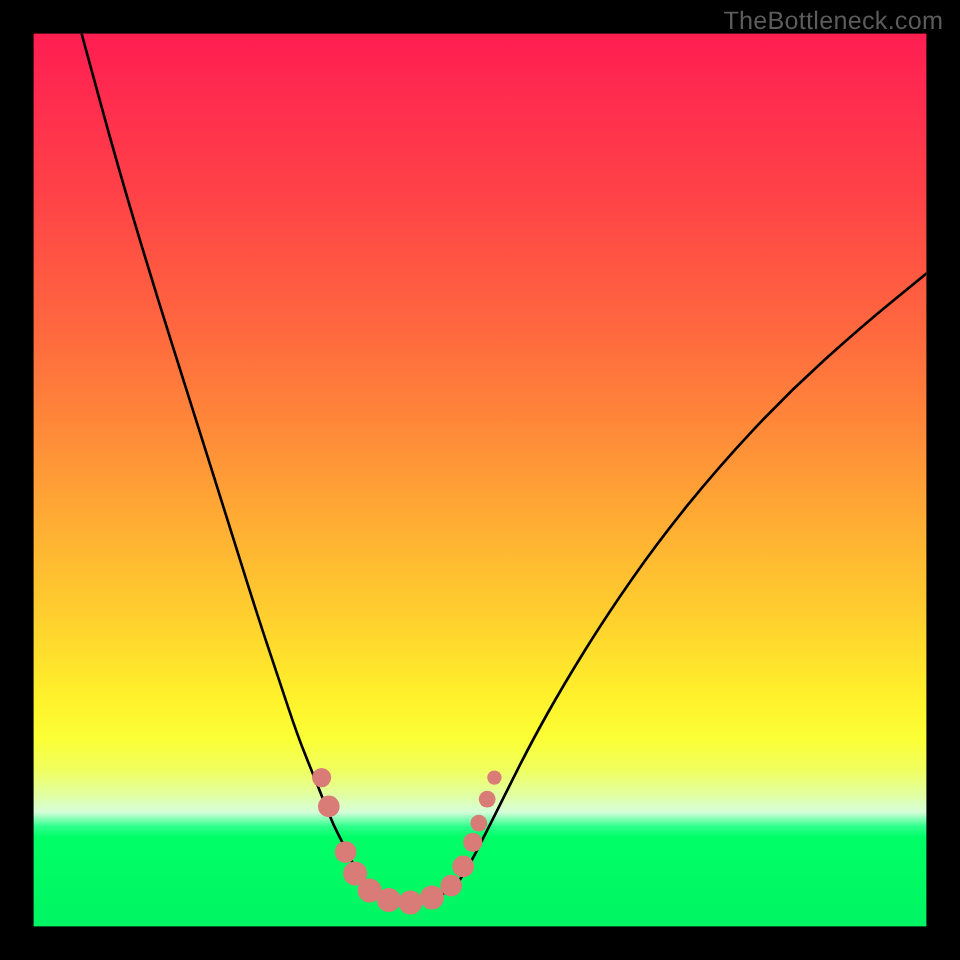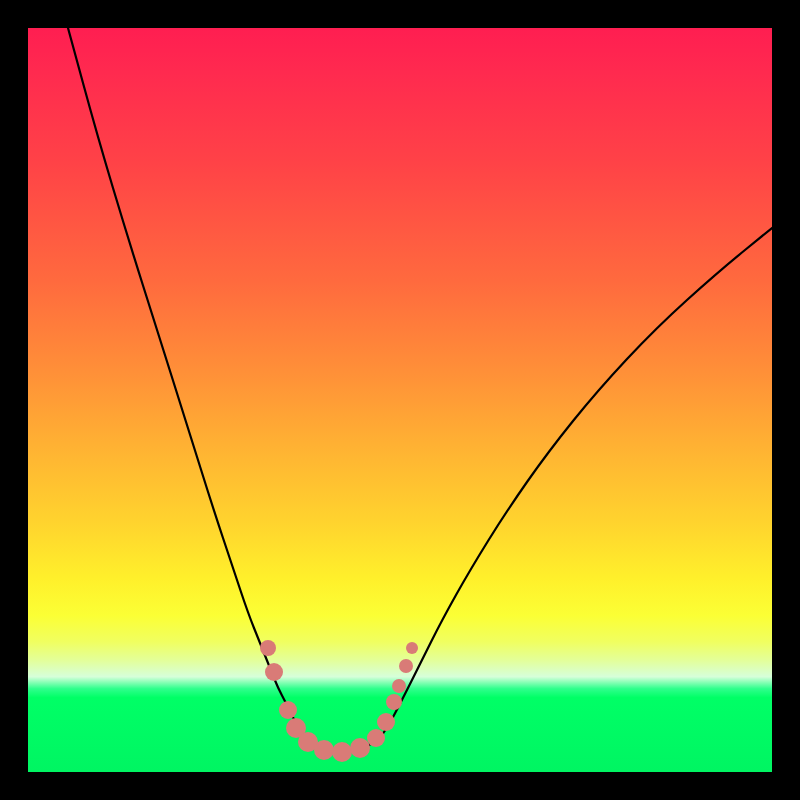--- a/index.html
+++ b/index.html
@@ -70,20 +70,21 @@
   }
   .marker {
     fill: #d97b77;
     stroke: none;
   }
 </style>
 </head>
 <body>
 
 <div class="frame">
+  <div class="watermark">TheBottleneck.com</div>
   <div class="plot">
     <svg class="overlay" viewBox="0 0 744 744" preserveAspectRatio="none">
       <path id="left-curve" class="curve" d="M 40 0 Q 40 0 55 55 Q 70 110 85 160 Q 100 210 115 257.5 Q 130 305 145 352.5 Q 160 400 172.5 440 Q 185 480 195 510 Q 205 540 212.5 562.5 Q 220 585 226 600 Q 232 615 237 627.5 Q 242 640 246 650 Q 250 660 254 667.5 Q 258 675 261 681.5 Q 264 688 267 693 Q 270 698 274 704 L 278 710"></path>
       <path id="valley" class="curve" d="M 278 710 Q 278 710 283 714 Q 288 718 294 720 Q 300 722 307 723 Q 314 724 321 723 Q 328 722 334 720 Q 340 718 346 714 L 352 710"></path>
       <path id="right-curve" class="curve" d="M 352 710 Q 352 710 357 702.5 Q 362 695 368.5 682.5 Q 375 670 383.5 653 Q 392 636 403 614 Q 414 592 428 567 Q 442 542 460 513 Q 478 484 499 454 Q 520 424 545 393 Q 570 362 599 331 Q 628 300 659 272 Q 690 244 717 222 L 744 200"></path>
       <g id="markers">
           <circle cx="240" cy="620" r="8" class="marker"></circle>
           <circle cx="246" cy="644" r="9" class="marker"></circle>
           <circle cx="260" cy="682" r="9" class="marker"></circle>
           <circle cx="268" cy="700" r="10" class="marker"></circle>

